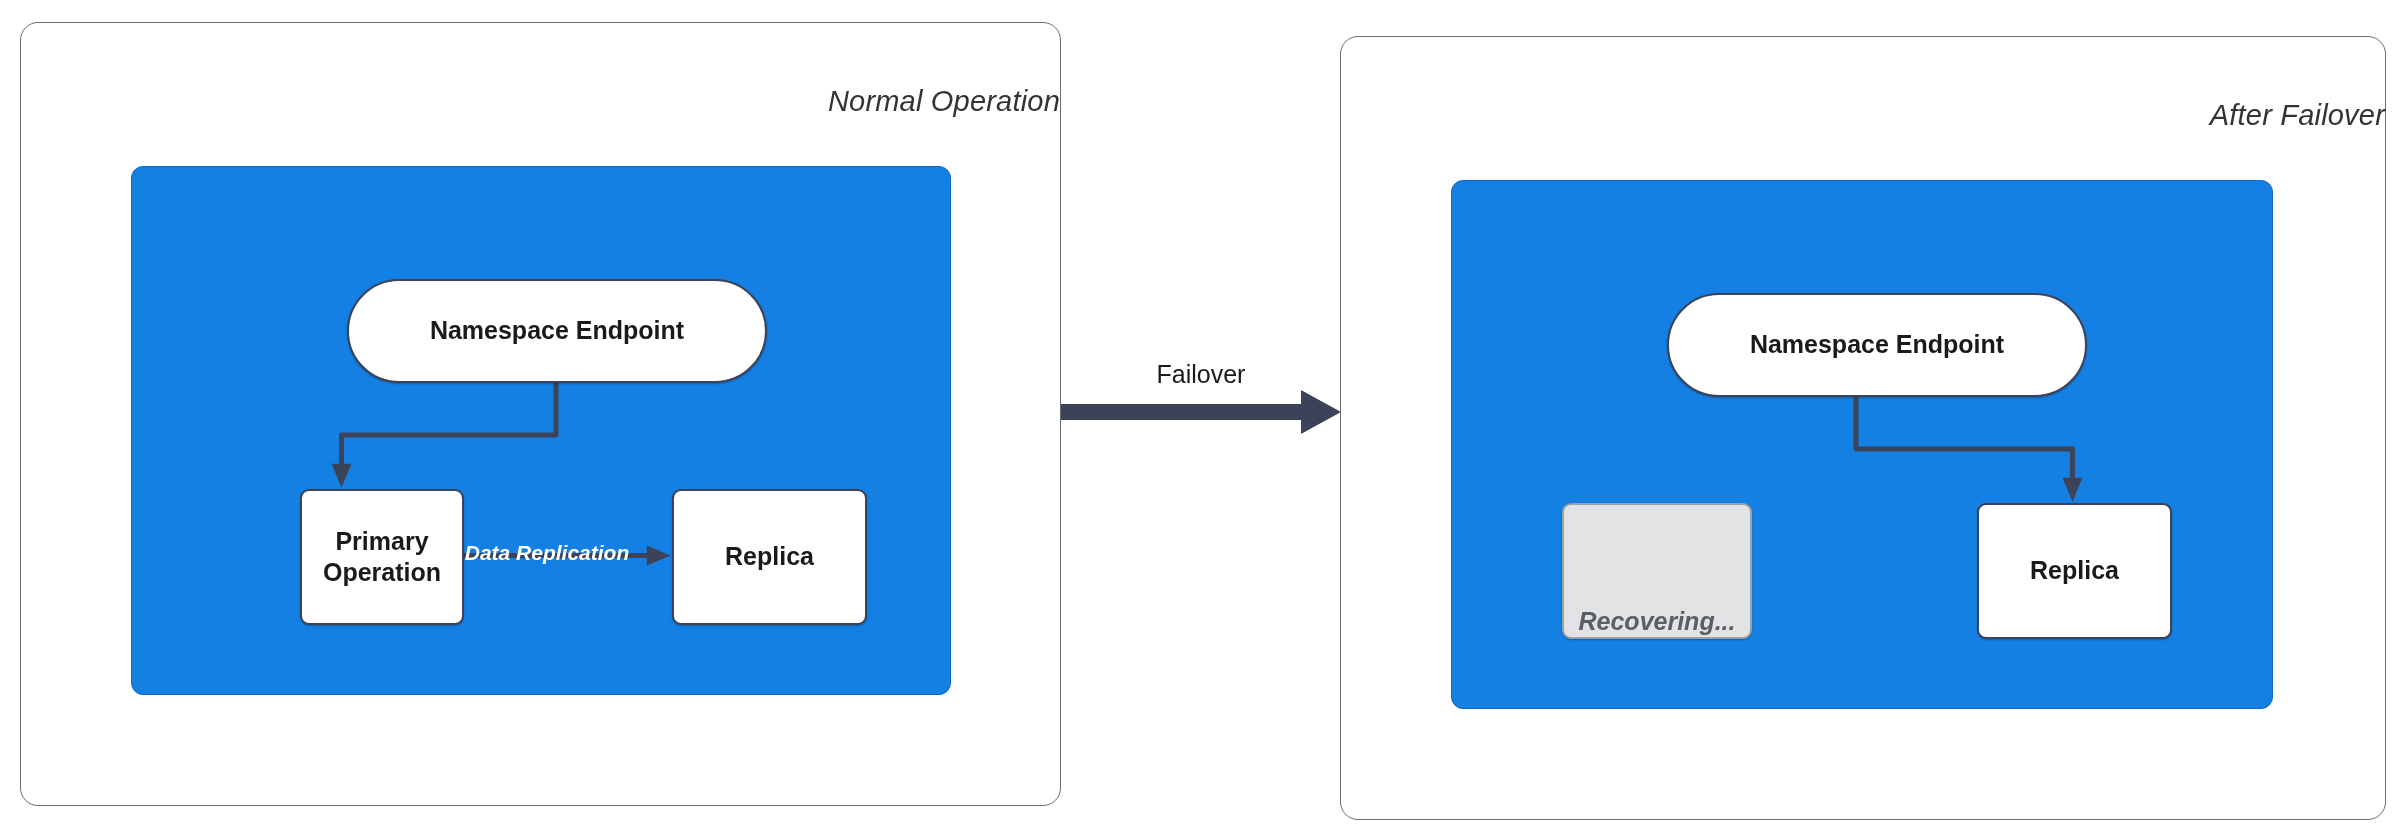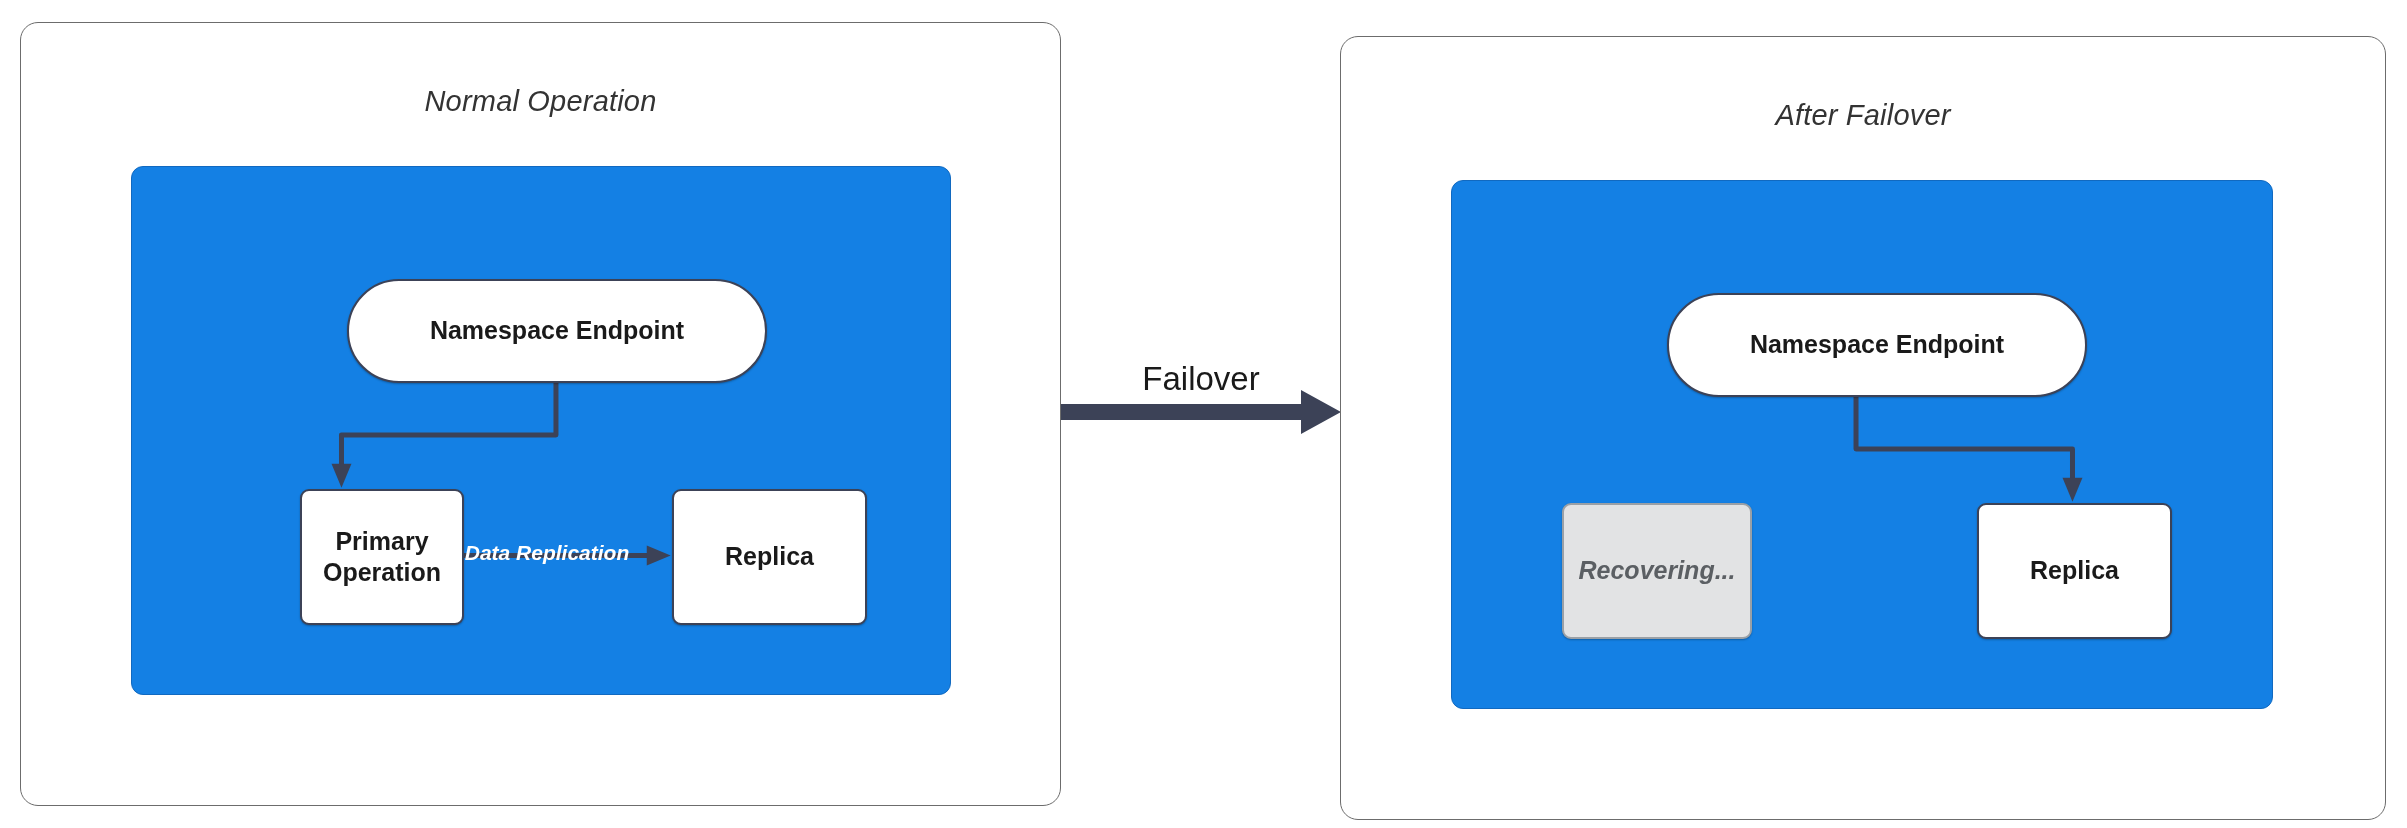--- a/index.html
+++ b/index.html
@@ -29,21 +29,21 @@
     box-sizing: border-box;
   }
   #panel-left  { left: 20px;   top: 22px; width: 1041px; height: 784px; }
   #panel-right { left: 1340px; top: 36px; width: 1046px; height: 784px; }
 
   .panel-title {
     position: absolute;
     top: 62px;
     left: 0;
     width: 100%;
-    text-align: center;
+    text-align: right;
     font-style: italic;
     font-size: 29px;
     color: #333333;
     letter-spacing: 0.2px;
     white-space: nowrap;
   }
 
   
   .blue-region {
     position: absolute;
@@ -71,20 +71,21 @@
     box-shadow: 0 1px 2px rgba(0,0,0,0.28);
     font-weight: bold;
   }
   .node.pill { border-radius: 54px; }
   .node.box  { border-radius: 9px; }
   .node.recovering {
     background: #e2e3e4;
     border-color: #9aa0a6;
     color: #5b5f63;
     font-style: italic;
+    align-items: flex-end;
   }
 
   
   #node-ns-endpoint-left { left: 215px; top: 112px; width: 420px; height: 104px; }
   #node-primary-left     { left: 128px; top: 322px; width: 164px; height: 136px; margin-left: 40px; }
   #node-replica-left     { left: 540px; top: 322px; width: 195px; height: 136px; }
 
   
   #node-ns-endpoint-right { left: 215px; top: 112px; width: 420px; height: 104px; }
   #node-recovering-right  { left: 110px; top: 322px; width: 190px; height: 136px; }
@@ -127,21 +128,21 @@
     left: 1061px;
     top: 360px;
     width: 280px;
     height: 120px;
   }
   #failover-label {
     position: absolute;
     left: 0; top: 0;
     width: 100%;
     text-align: center;
-    font-size: 33px;
+    font-size: 25px;
     color: #1a1a1a;
     white-space: nowrap;
   }
 </style>
 </head>
 <body>
 
 <div id="stage">
 
   <div class="panel" id="panel-left">

